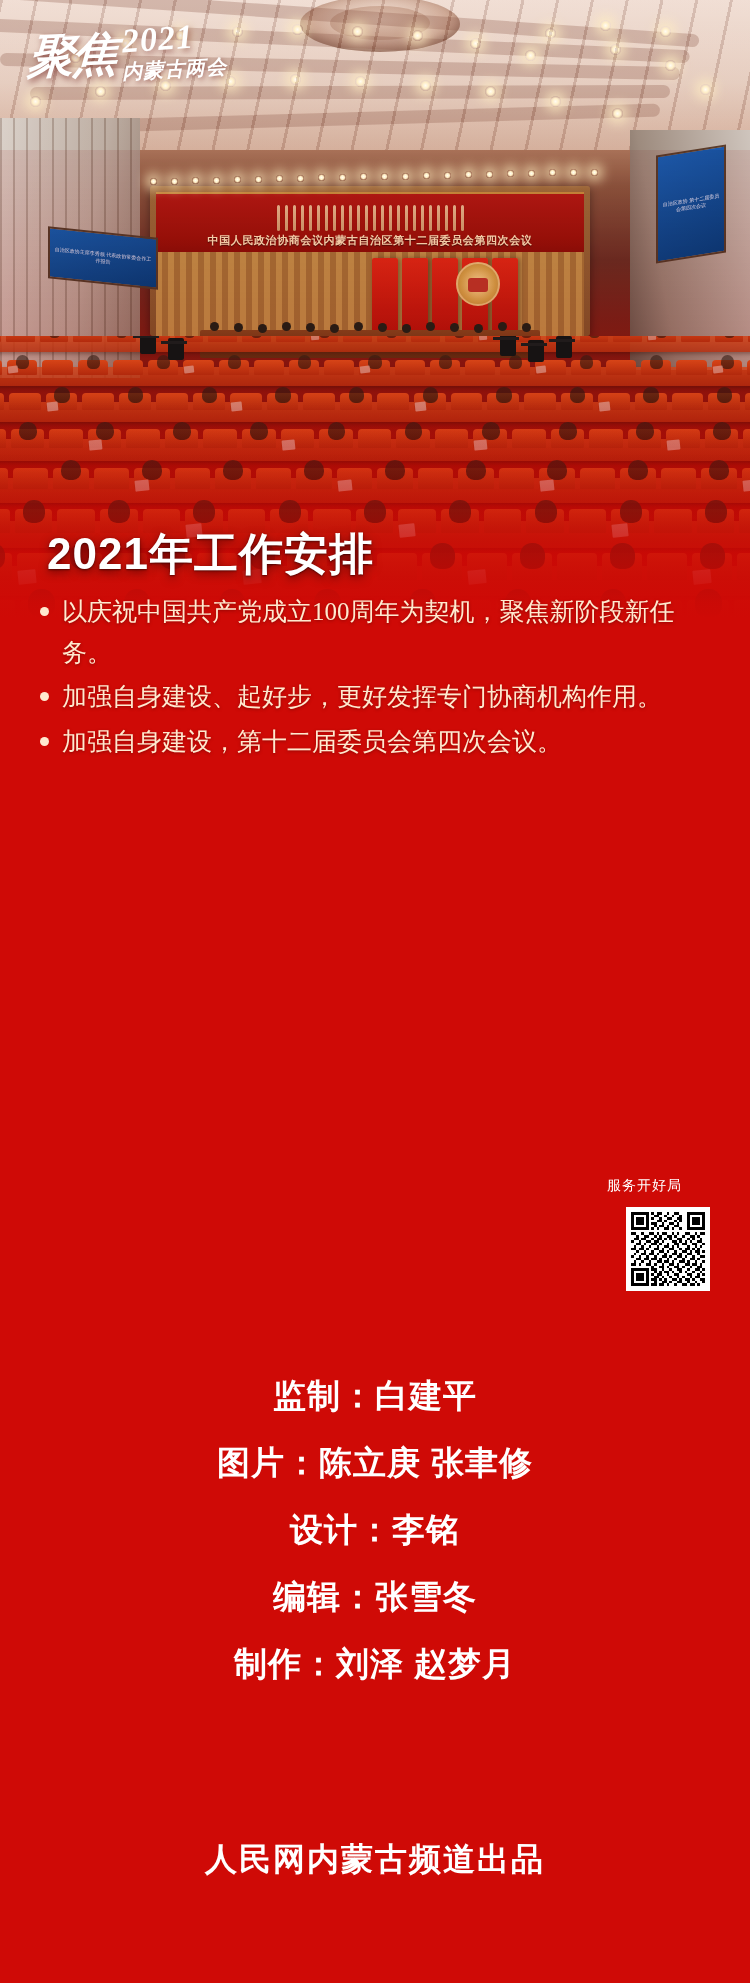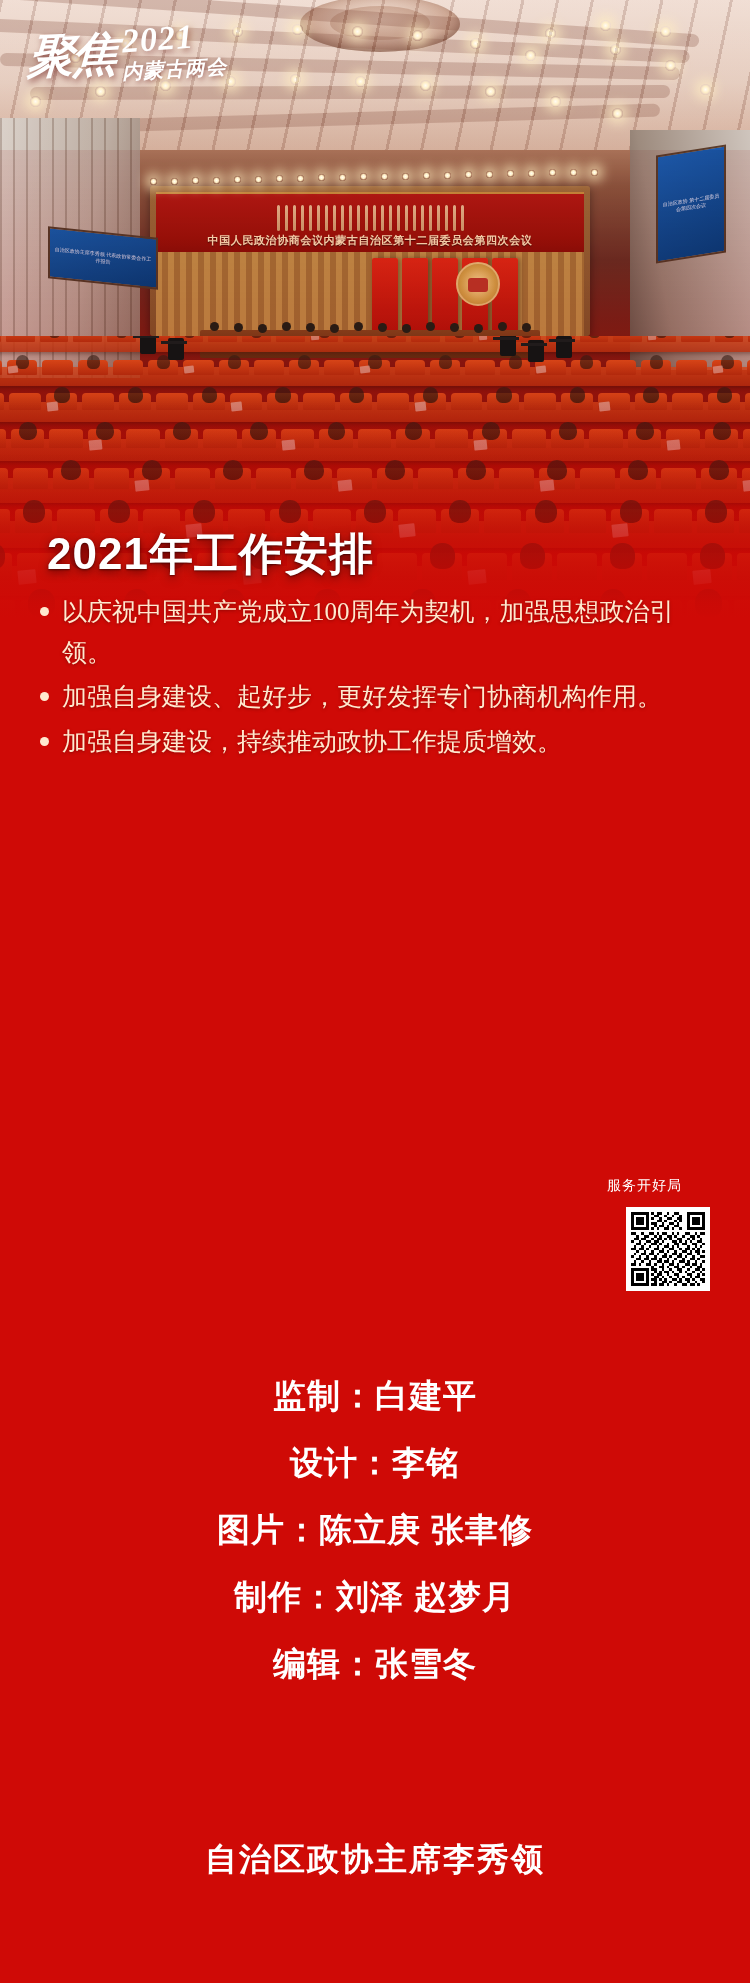--- a/index.html
+++ b/index.html
@@ -591,29 +591,29 @@
     </div>
   </div>
 
   <div class="body-red"></div>
 
   <div class="headline">2021年工作安排</div>
 
   <div class="bullets">
     <div class="bullet">
       <span class="dot"></span>
-      <span class="btext">以庆祝中国共产党成立100周年为契机，加强思想政治引领。</span>
+      <span class="btext">以庆祝中国共产党成立100周年为契机，聚焦新阶段新任务。</span>
     </div>
     <div class="bullet">
       <span class="dot"></span>
       <span class="btext">加强自身建设、起好步，更好发挥专门协商机构作用。</span>
     </div>
     <div class="bullet">
       <span class="dot"></span>
-      <span class="btext">加强自身建设，持续推动政协工作提质增效。</span>
+      <span class="btext">加强自身建设，第十二届委员会第四次会议。</span>
     </div>
   </div>
 
 
   <div class="scan-label">服务开好局</div>
   <div class="qr">
     <svg viewBox="0 0 29 29" shape-rendering="crispEdges">
       <rect width="29" height="29" fill="#fff"></rect>
       <g fill="#000">
         <rect x="0" y="0" width="7" height="1"></rect>
@@ -844,21 +844,21 @@
         <rect x="20" y="28" width="2" height="1"></rect>
           <rect x="23" y="28" width="2" height="1"></rect>
           <rect x="26" y="28" width="1" height="1"></rect>
       </g>
     </svg>
   </div>
 
 
   <div class="credits">
     <div class="credit-line">监制：白建平</div>
+    <div class="credit-line">图片：陈立庚 张聿修</div>
     <div class="credit-line">设计：李铭</div>
-    <div class="credit-line">图片：陈立庚 张聿修</div>
+    <div class="credit-line">编辑：张雪冬</div>
     <div class="credit-line">制作：刘泽 赵梦月</div>
-    <div class="credit-line">编辑：张雪冬</div>
   </div>
 
-  <div class="produced">自治区政协主席李秀领</div>
+  <div class="produced">人民网内蒙古频道出品</div>
 
 </div>
 
 </body></html>

